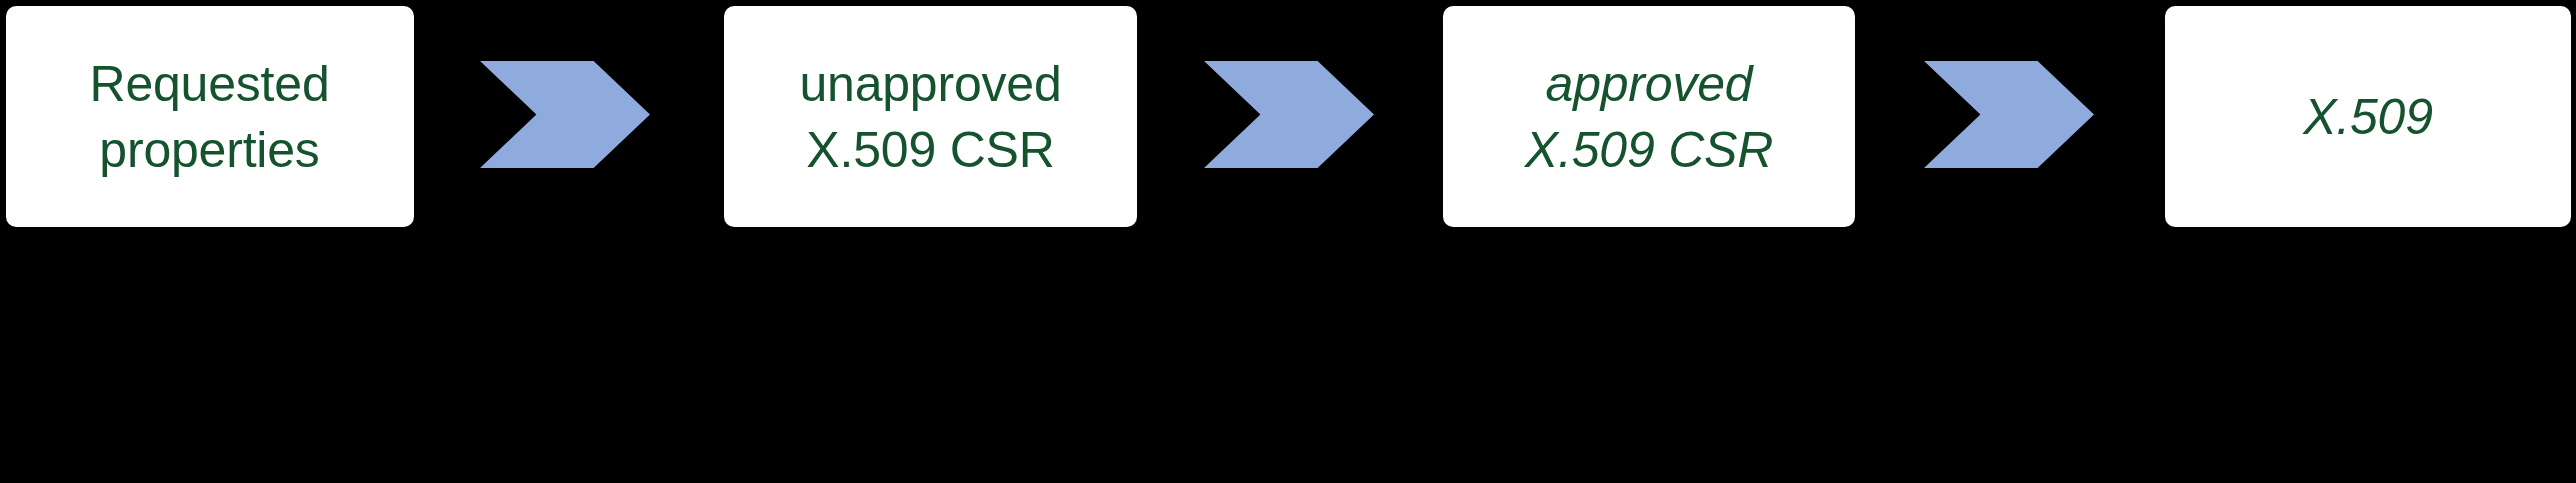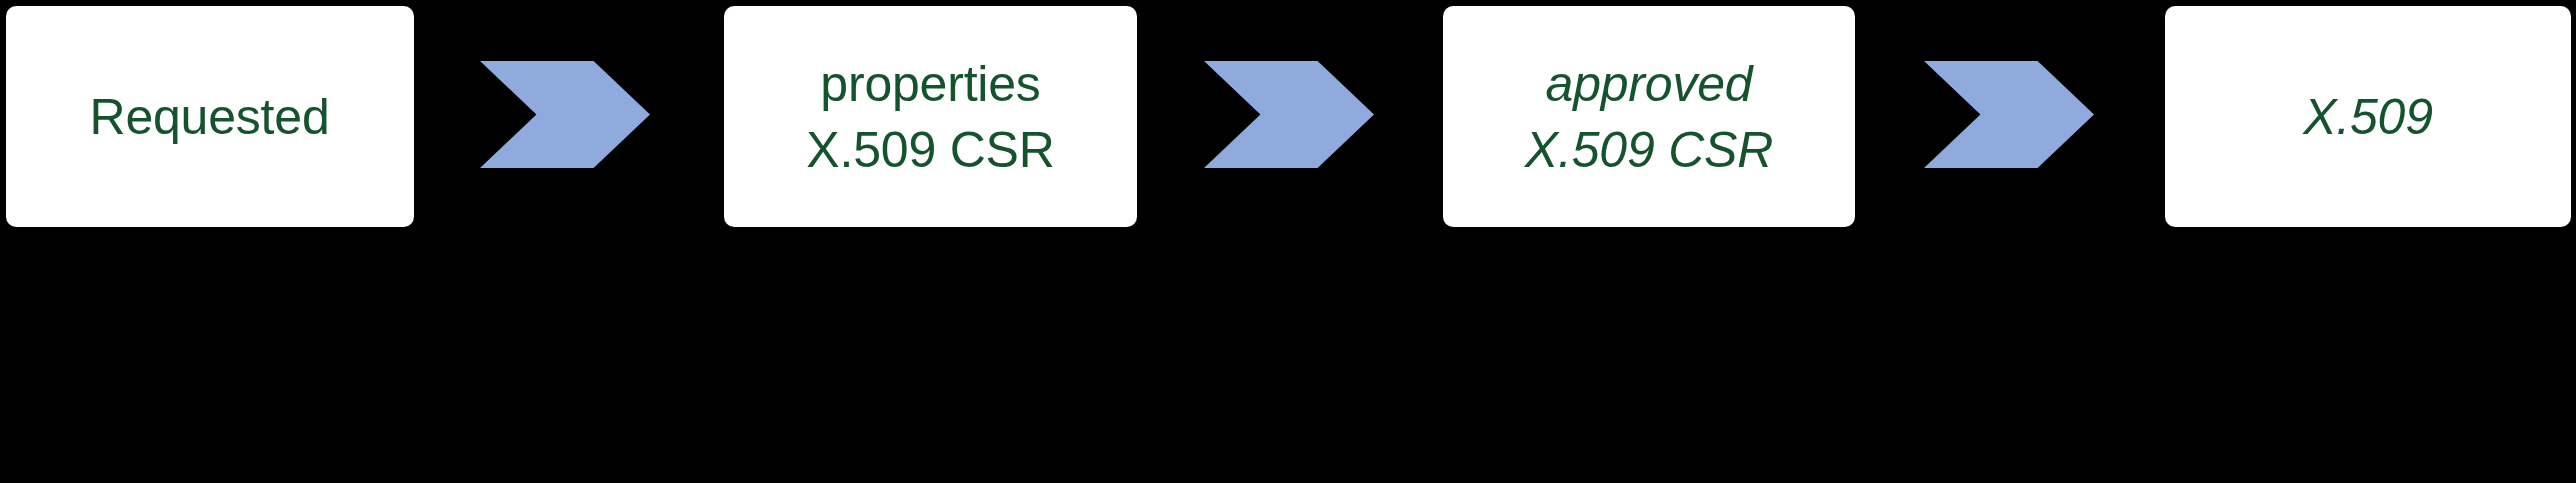--- a/index.html
+++ b/index.html
@@ -59,30 +59,31 @@
   #arrow-1 { left: 1204px; }
   #arrow-2 { left: 1924px; }
 </style>
 </head>
 <body>
 
 <div id="canvas">
 
   <div class="flow-node" id="node-0">
     <div class="node-line">Requested</div>
+    <div class="node-line">properties</div>
   </div>
 
   <div class="flow-arrow" id="arrow-0">
     <svg viewBox="0 0 217 136" preserveAspectRatio="none" aria-hidden="true">
       <polygon points="0,0 145,0 217,68 145,136 0,136 72,68" fill="#8FAADC"></polygon>
     </svg>
   </div>
 
   <div class="flow-node" id="node-1">
-    <div class="node-line">properties</div>
+    <div class="node-line">unapproved</div>
     <div class="node-line">X.509 CSR</div>
   </div>
 
   <div class="flow-arrow" id="arrow-1">
     <svg viewBox="0 0 217 136" preserveAspectRatio="none" aria-hidden="true">
       <polygon points="0,0 145,0 217,68 145,136 0,136 72,68" fill="#8FAADC"></polygon>
     </svg>
   </div>
 
   <div class="flow-node" id="node-2">

